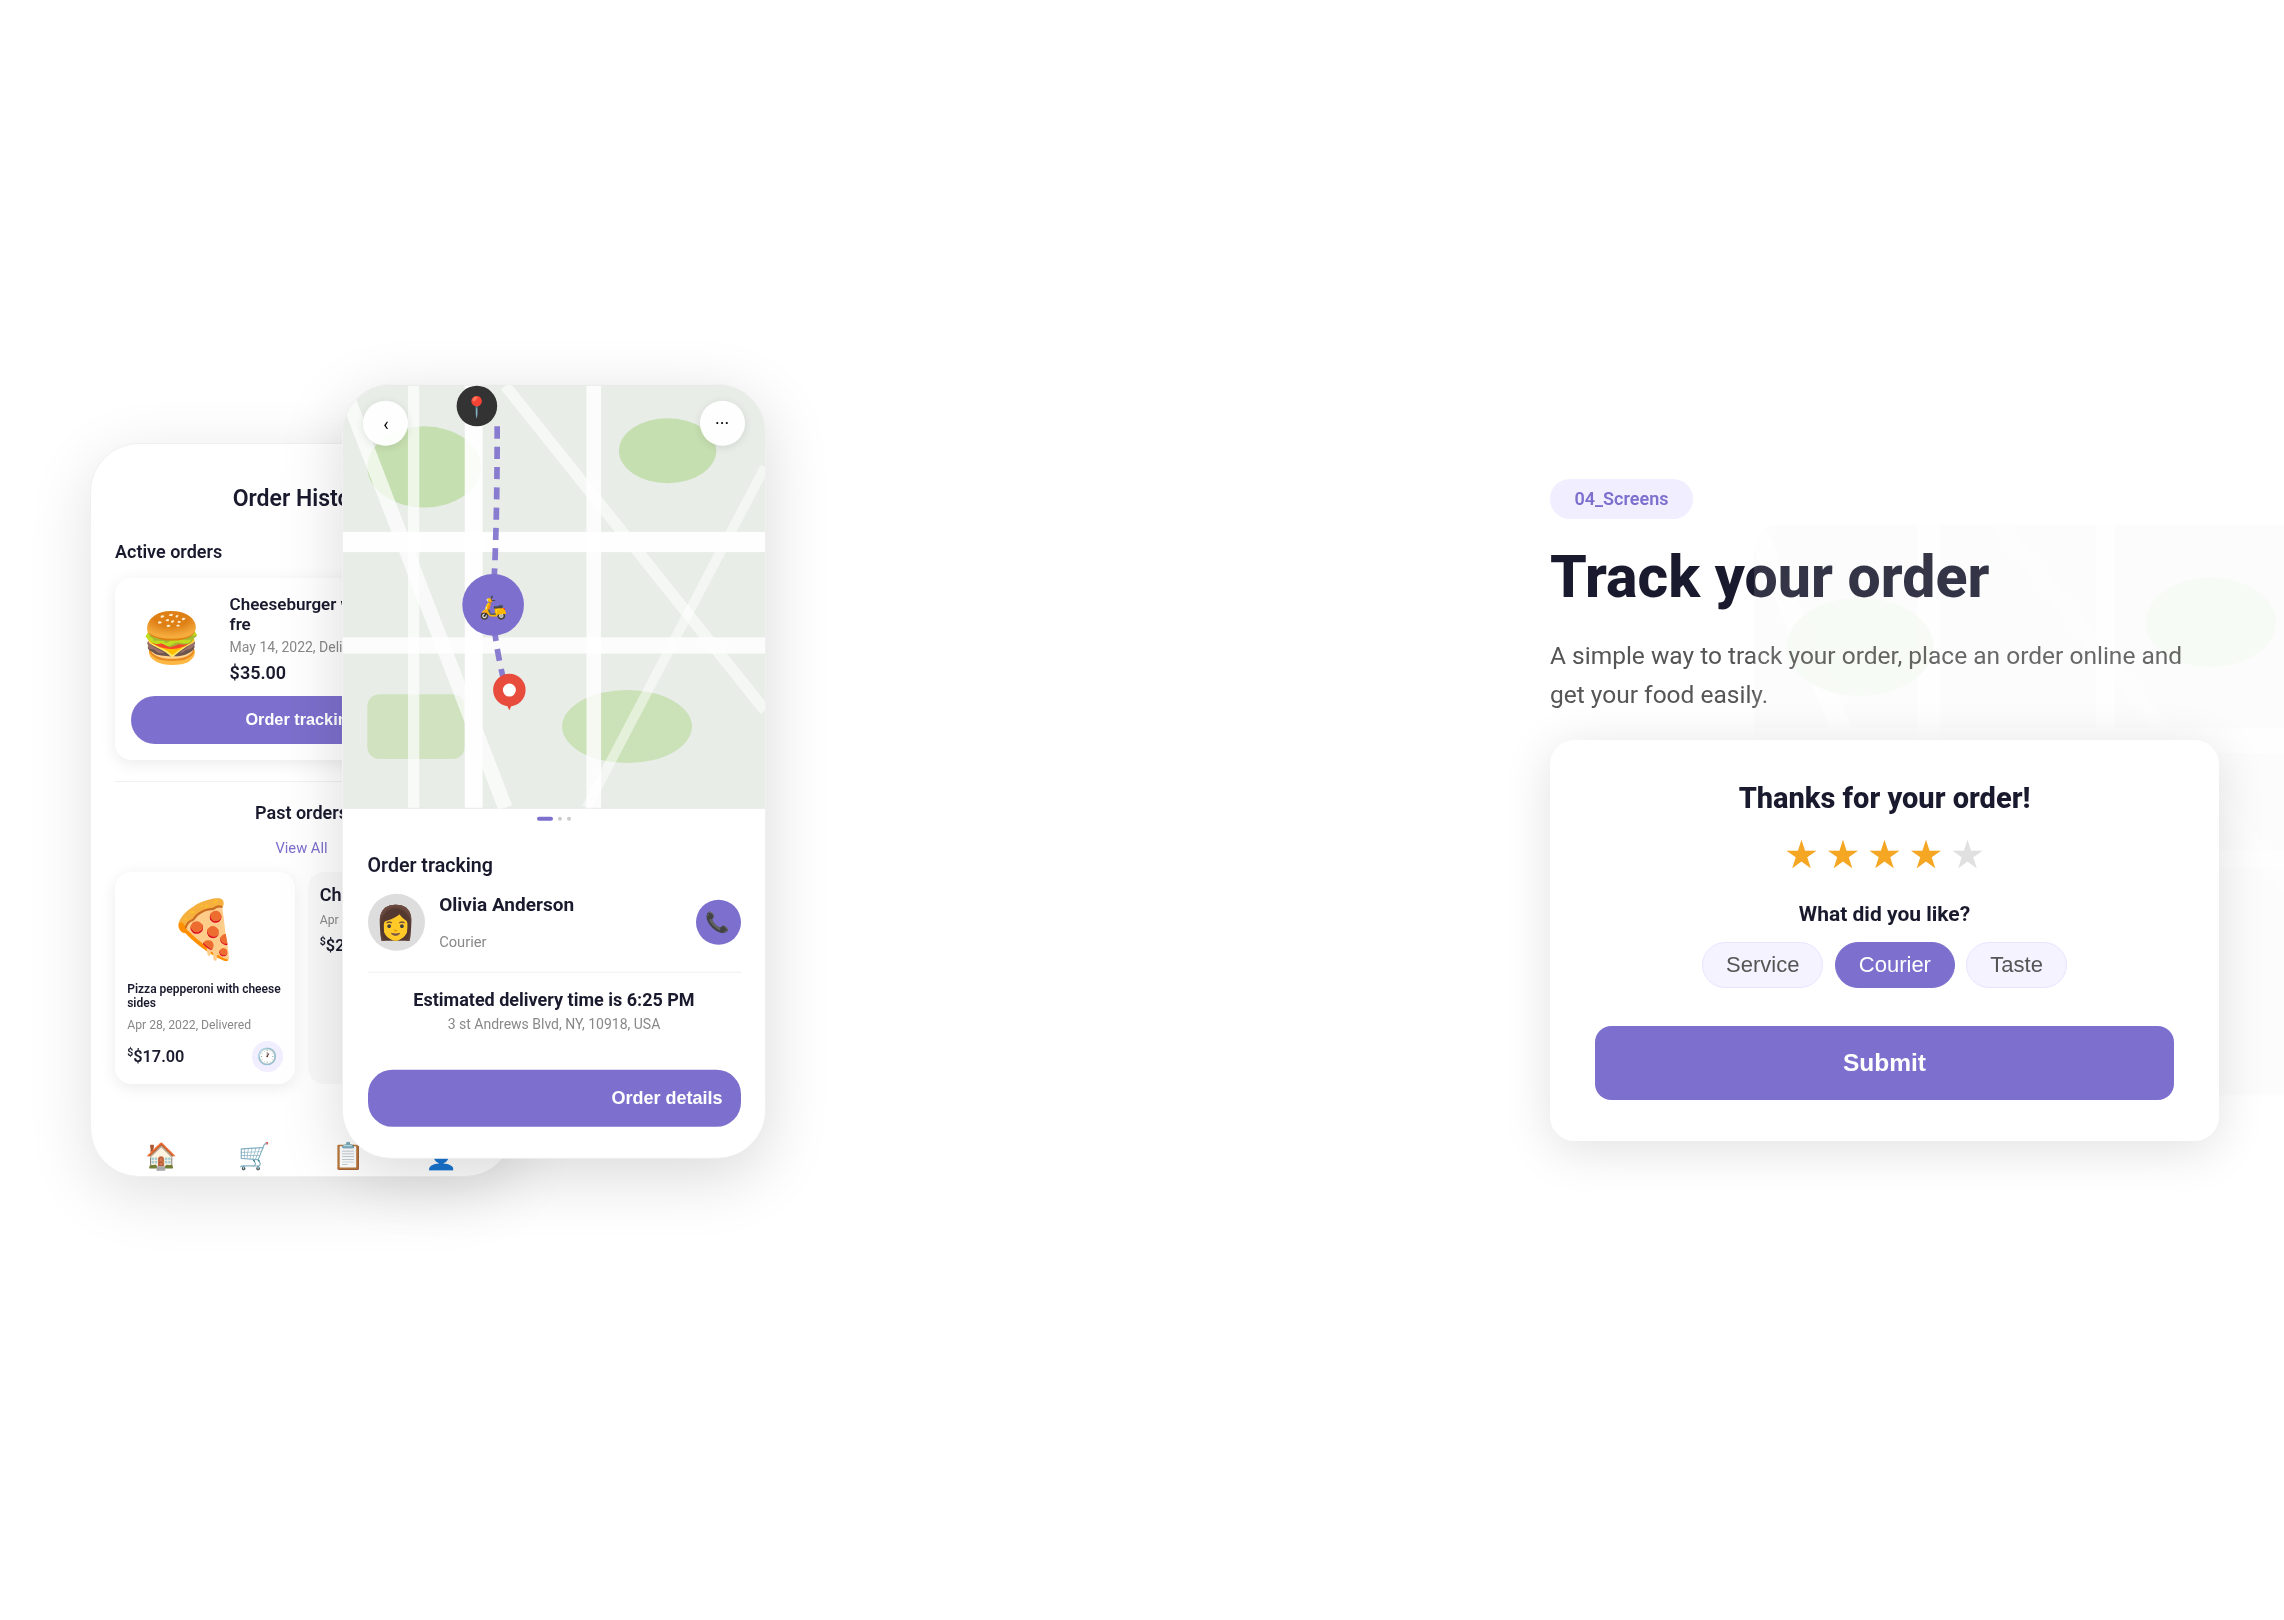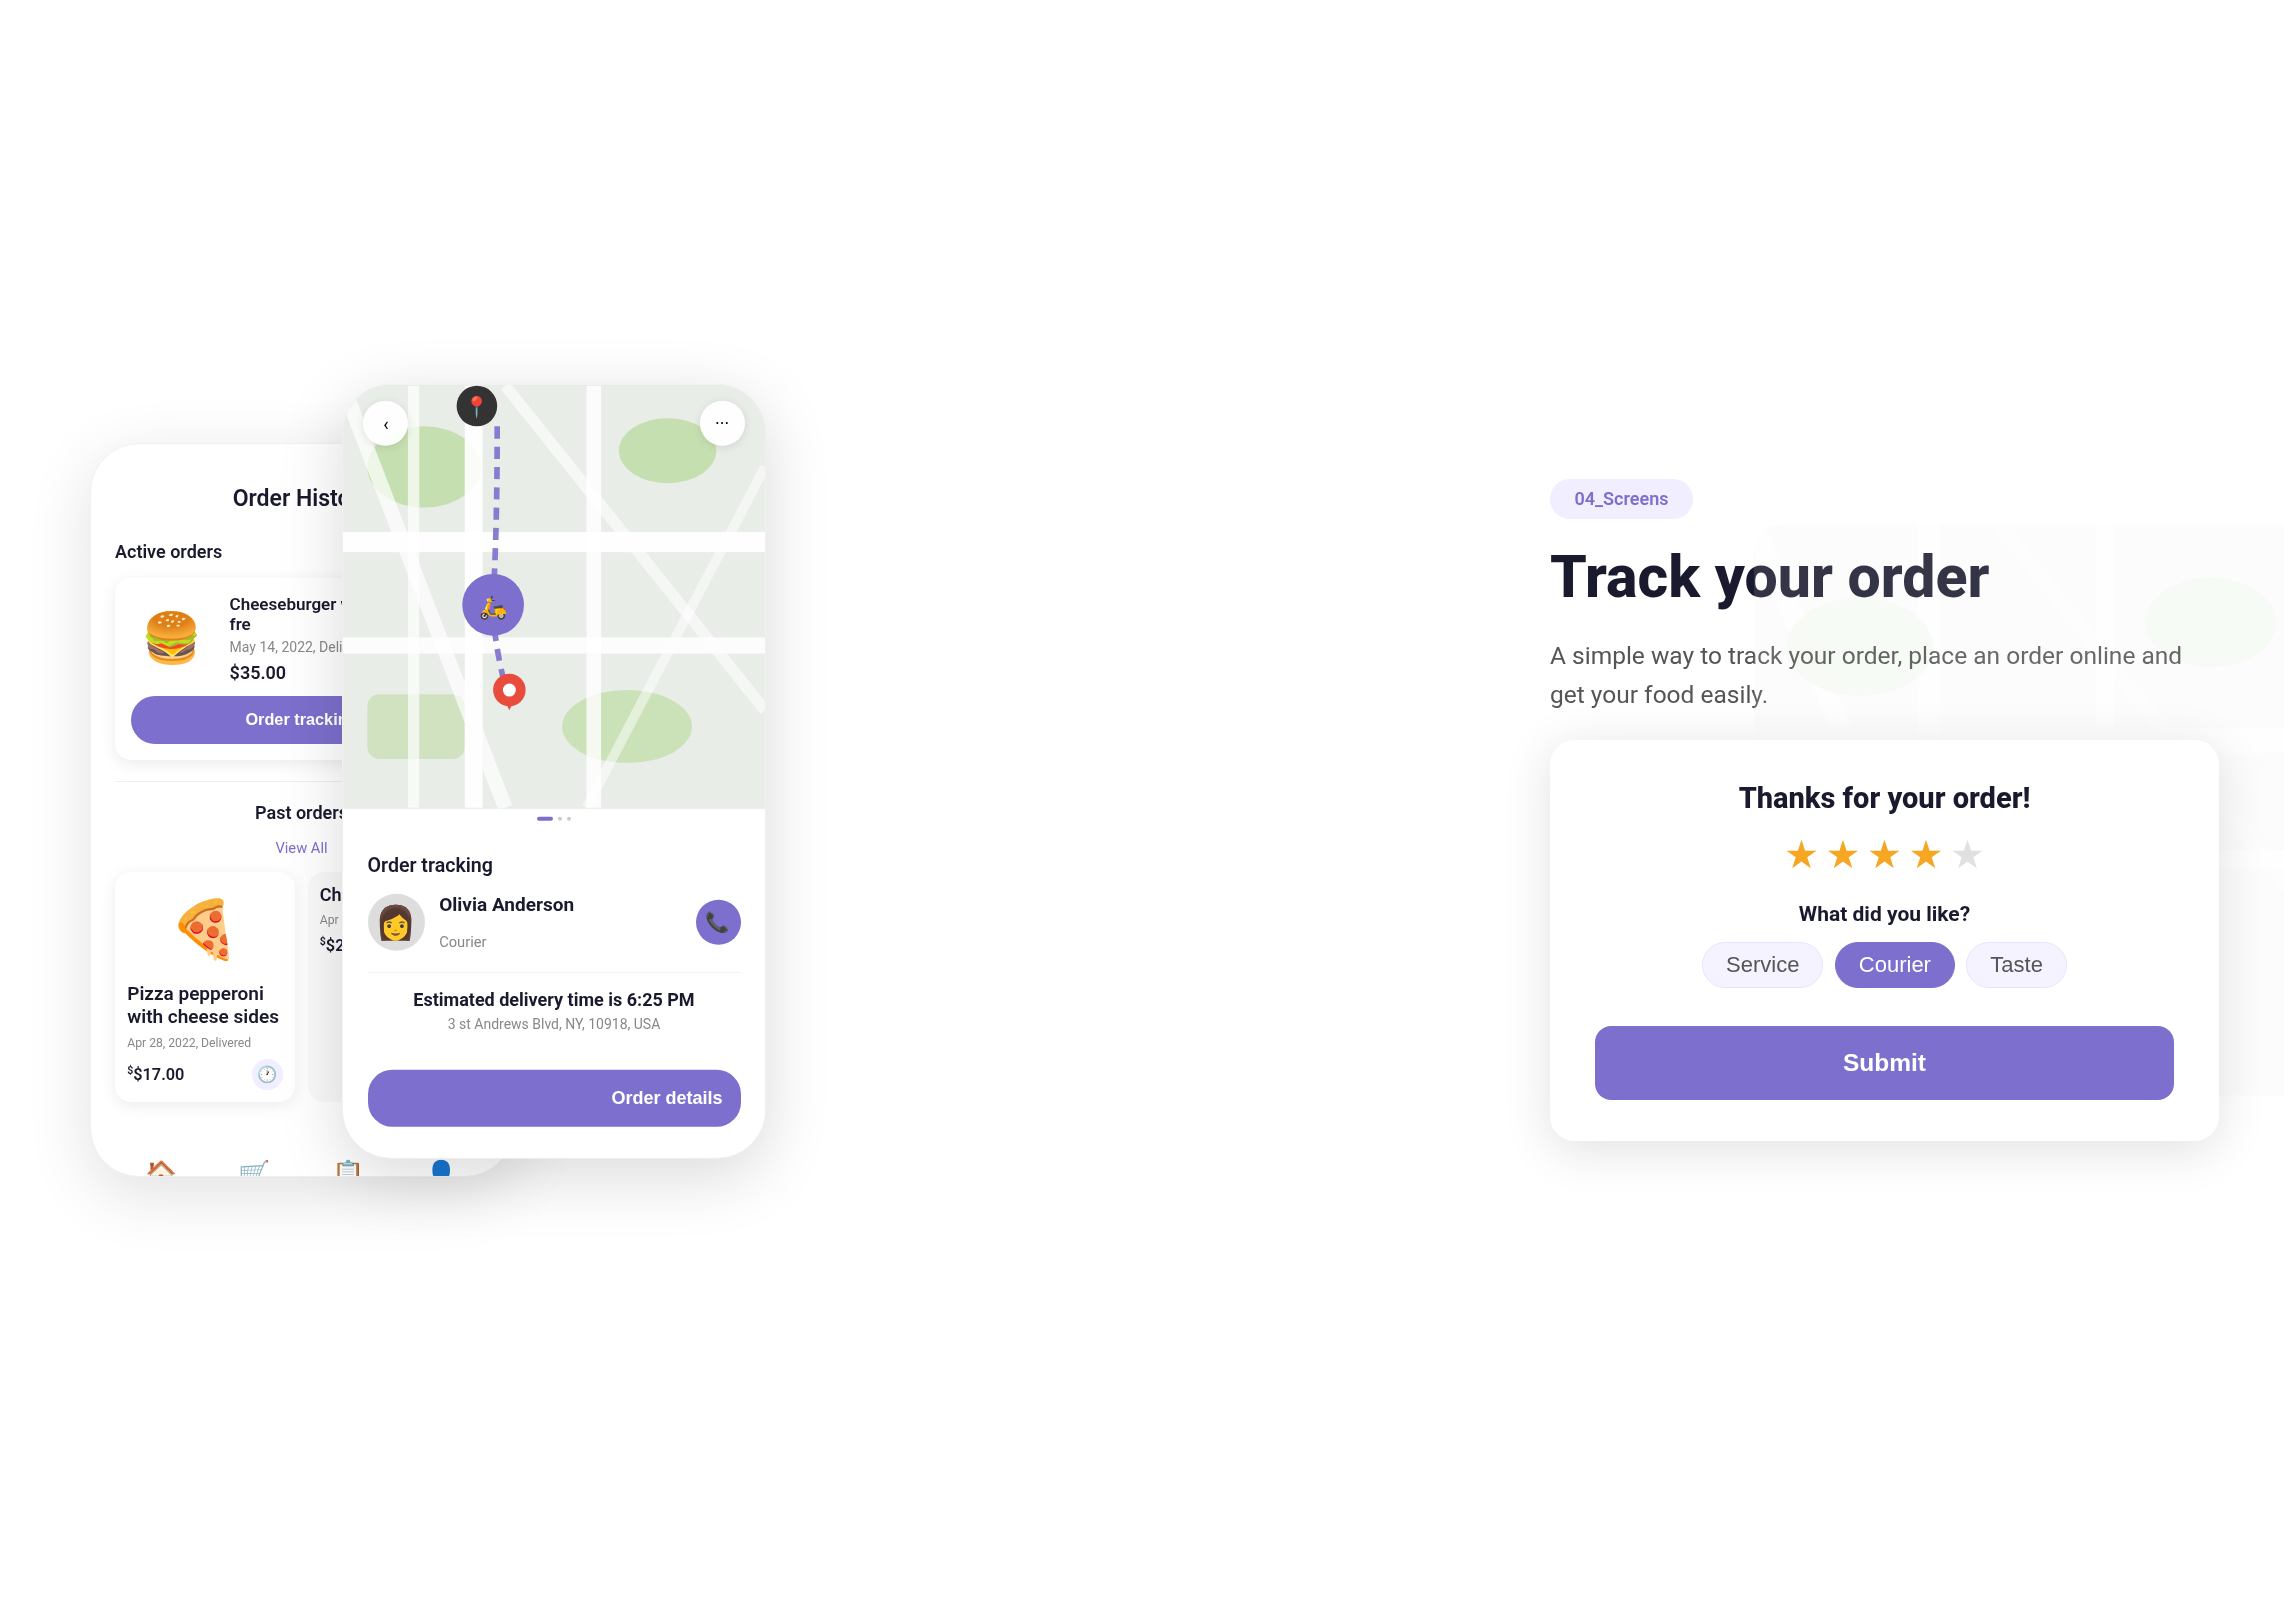--- a/index.html
+++ b/index.html
@@ -179,21 +179,21 @@
     .p1-past-food-img {
       width: 100%;
       height: 90px;
       display: flex;
       align-items: center;
       justify-content: center;
       font-size: 57px;
     }
 
     .p1-past-name {
-      font-size: 19px;
+      font-size: 12px;
       font-weight: 600;
       color: #1a1a2e;
     }
 
     .p1-past-date {
       font-size: 12.2px;
       color: #888;
     }
 
     .p1-past-price-row {

